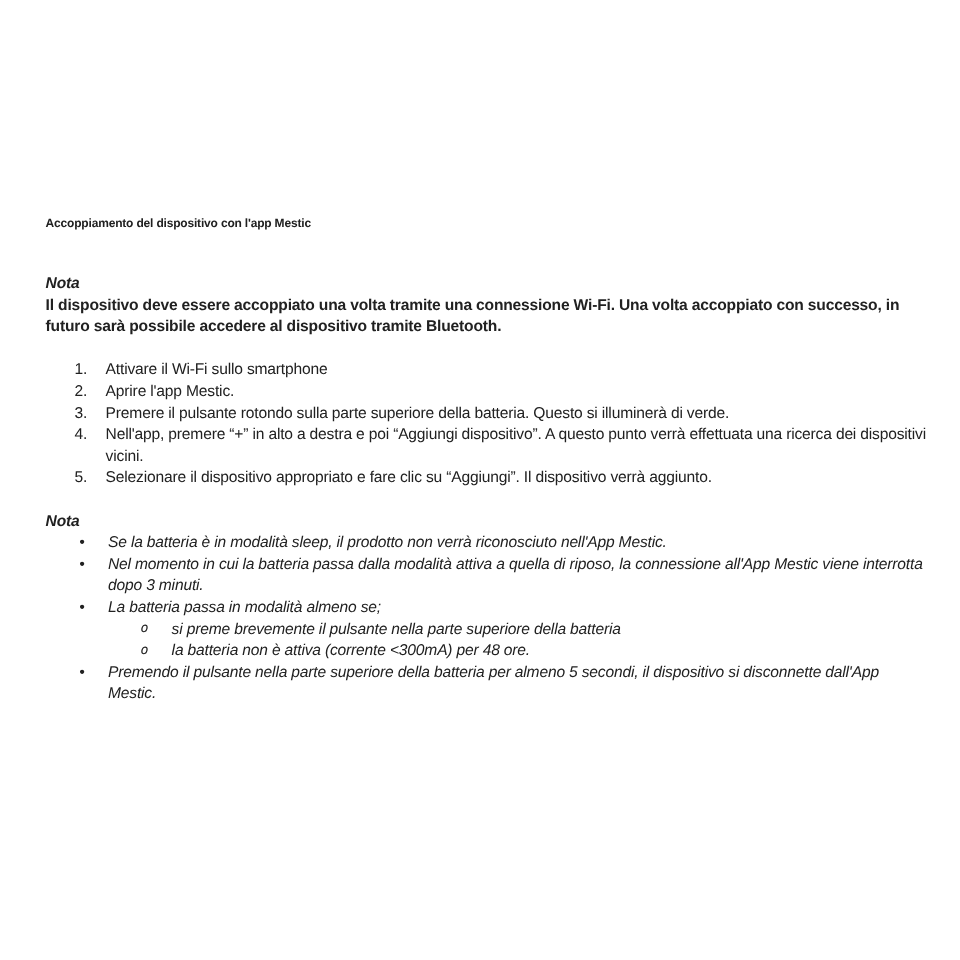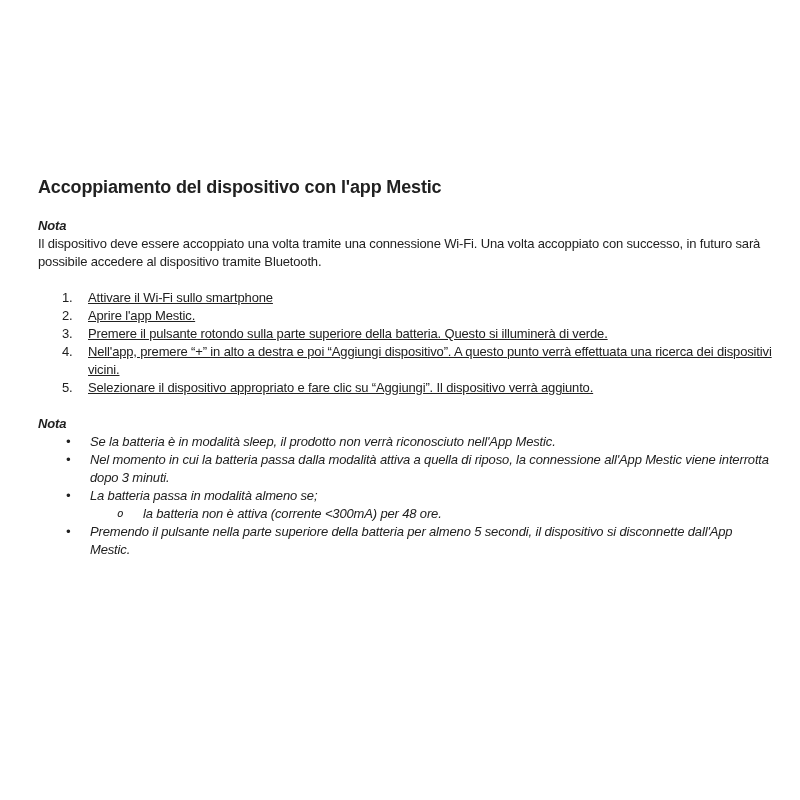--- a/index.html
+++ b/index.html
@@ -17,44 +17,43 @@
     letter-spacing: -0.15px;
     color: #212121;
   }
   .page {
     box-sizing: border-box;
     width: 800px;
     height: 800px;
     padding: 178px 28px 0 38px;
   }
   .doc-title {
-    font-size: 18px;
+    font-size: 10px;
     line-height: 18px;
     font-weight: 700;
-    margin: 0 0 21px 0;
+    margin: 0 0 31px 0;
   }
   .note-label {
     font-weight: 700;
     margin: 0;
     font-style: italic;
   }
   .note-intro {
-    font-weight: 400;
+    font-weight: 700;
     margin: 0 0 18px 0;
   }
   ol.steps {
     list-style: none;
     margin: 0 0 18px 0;
     padding: 0;
     counter-reset: step;
   }
   ol.steps > li {
     position: relative;
     padding-left: 50px;
-    text-decoration: underline;
   }
   ol.steps > li::before {
     counter-increment: step;
     content: counter(step) ".";
     position: absolute;
     left: 24px;
     top: 0;
   }
   ul.bullets {
     list-style: none;
@@ -125,20 +124,23 @@
     <li>
       <span>Se la batteria è in modalità sleep, il prodotto non verrà riconosciuto nell'App Mestic.</span>
     </li>
     <li>
       <span>Nel momento in cui la batteria passa dalla modalità attiva a quella di riposo, la connessione all'App Mestic viene interrotta dopo 3 minuti.</span>
     </li>
     <li>
       <span>La batteria passa in modalità almeno se;</span>
       <ul class="sub">
         <li>
+          <span>si preme brevemente il pulsante nella parte superiore della batteria</span>
+        </li>
+        <li>
           <span>la batteria non è attiva (corrente &lt;300mA) per 48 ore.</span>
         </li>
       </ul>
     </li>
     <li>
       <span>Premendo il pulsante nella parte superiore della batteria per almeno 5 secondi, il dispositivo si disconnette dall'App Mestic.</span>
     </li>
   </ul>
 
 </div>

